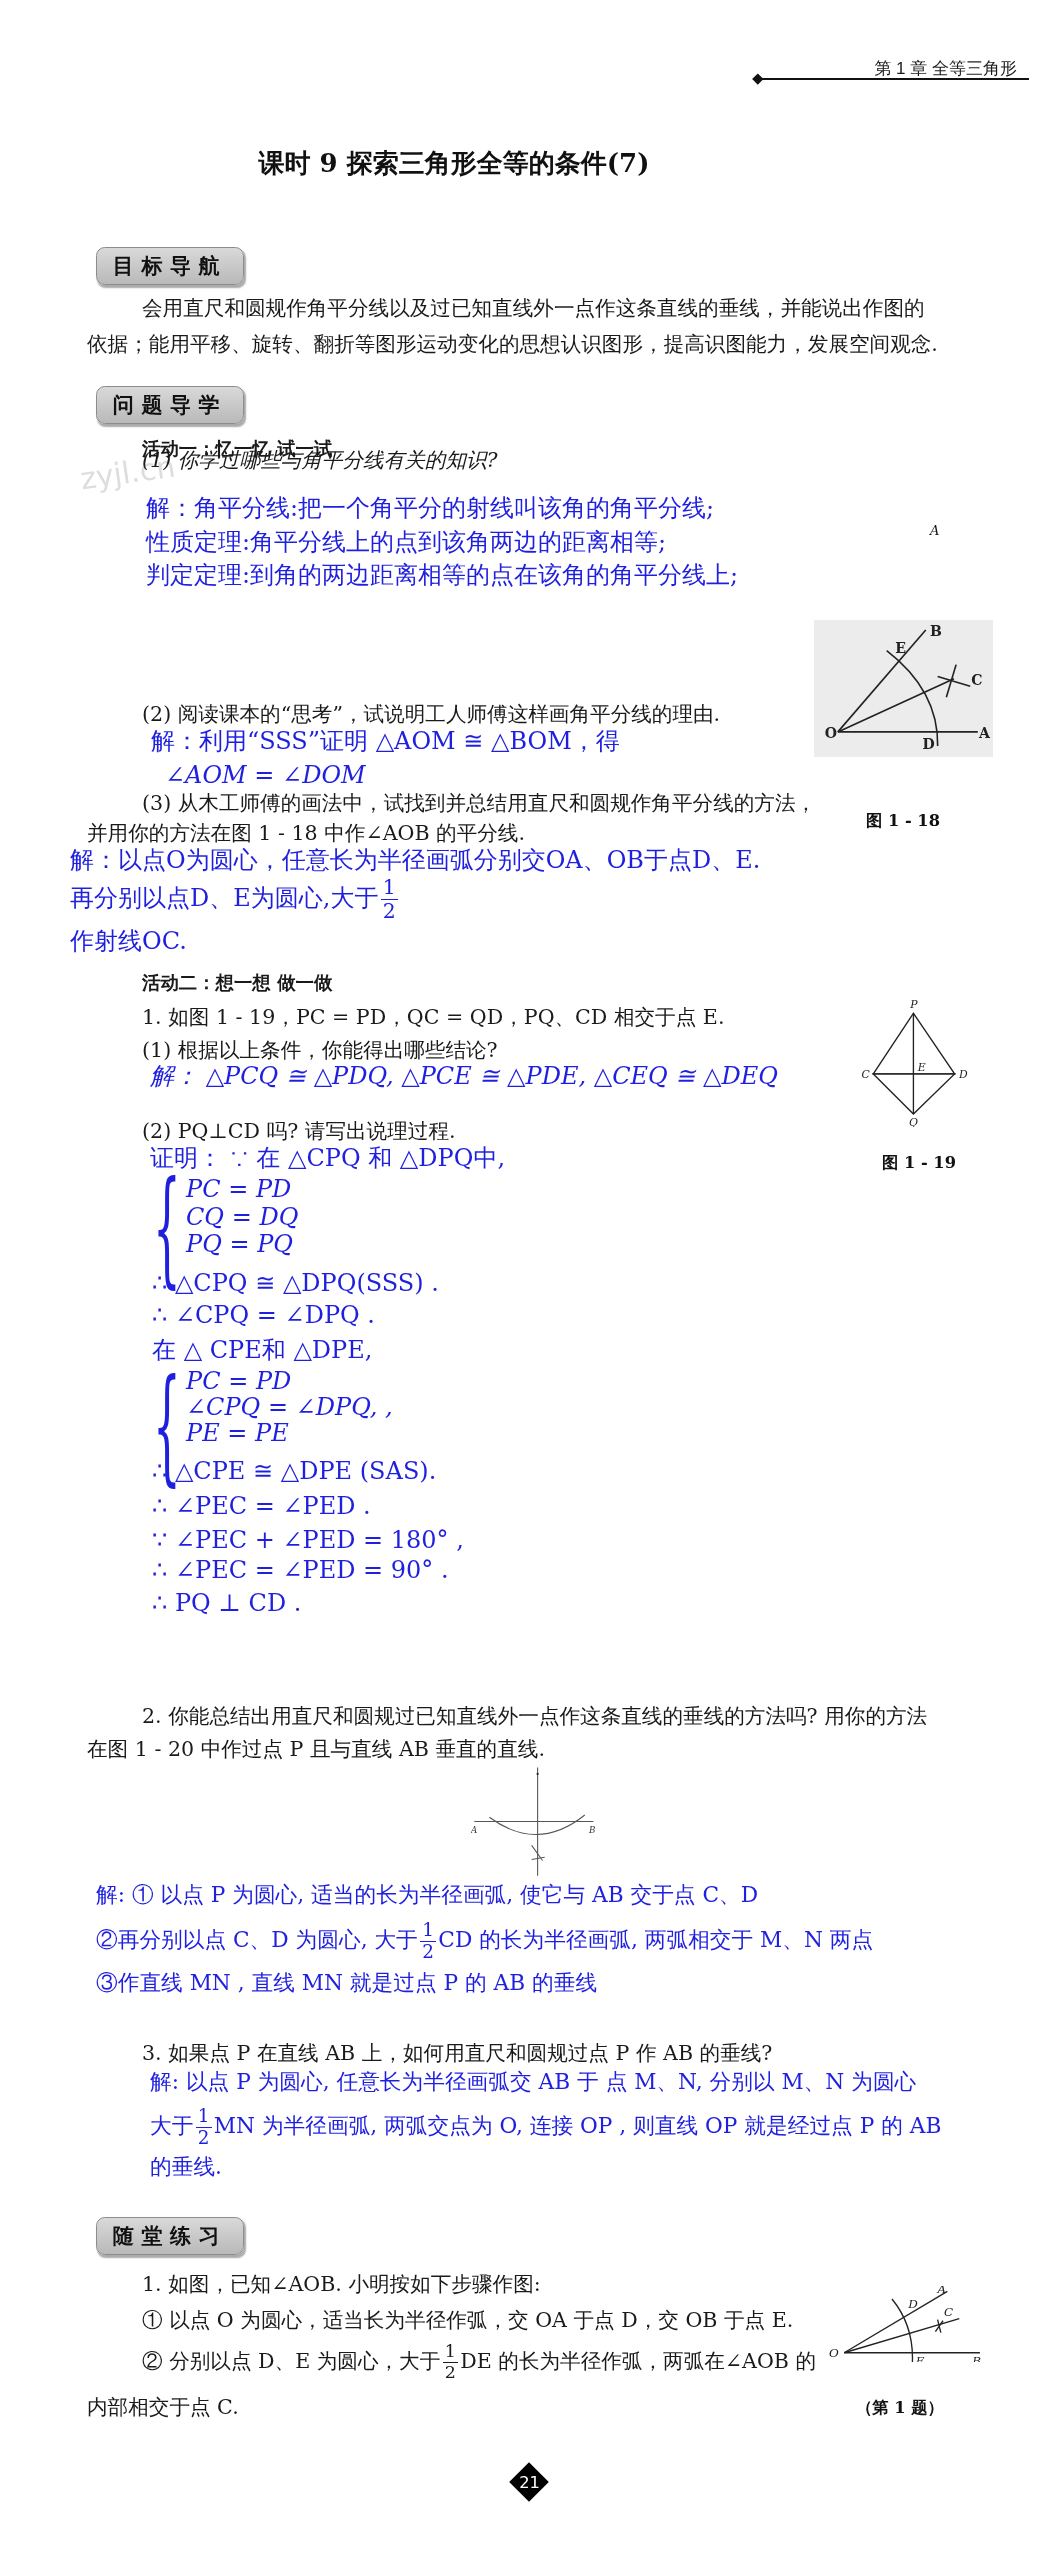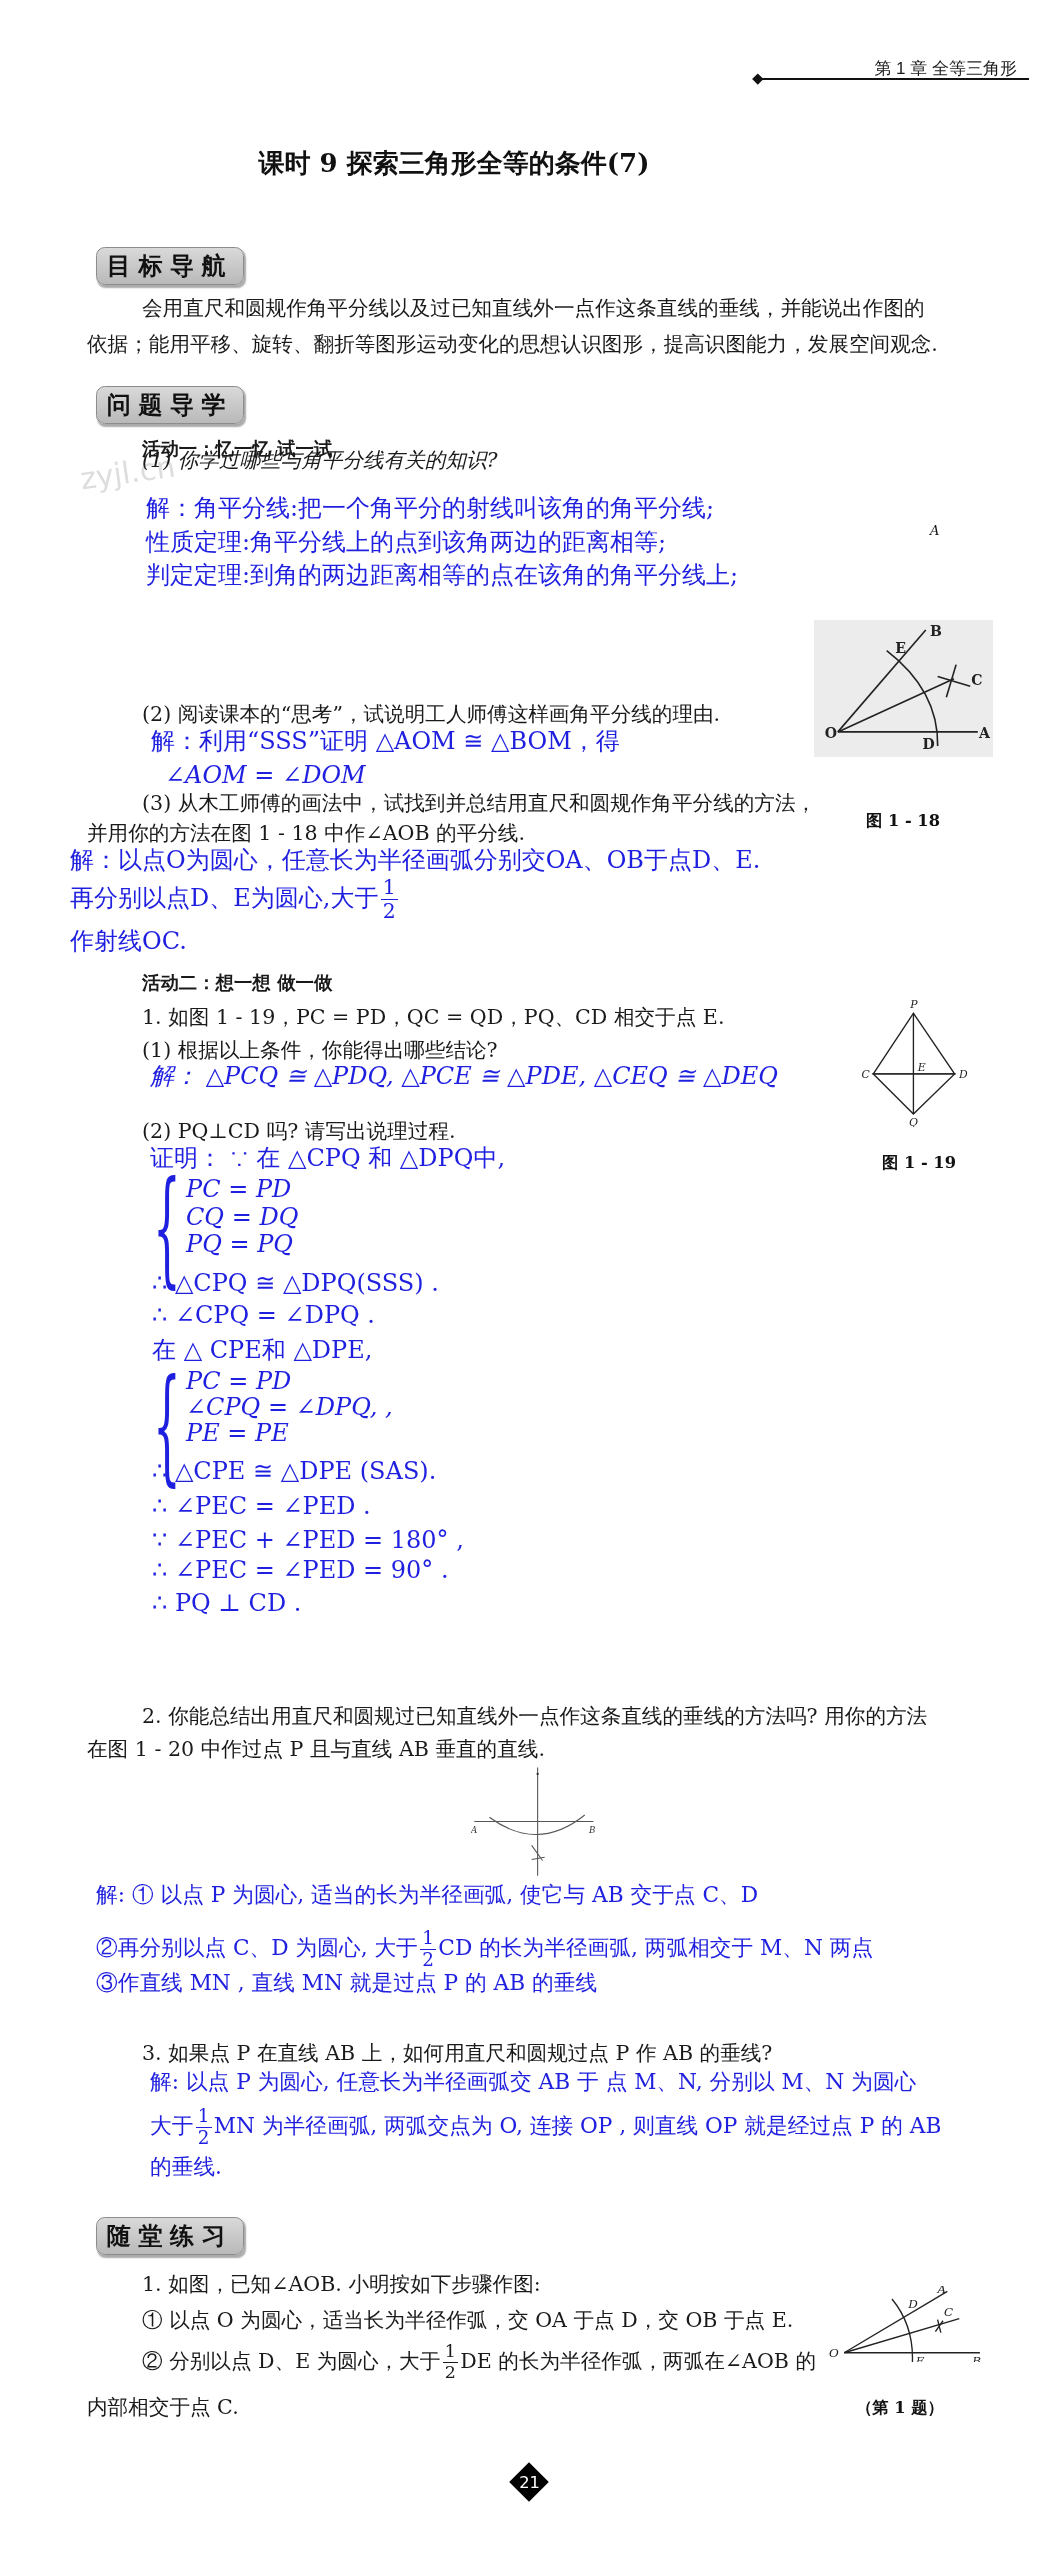--- a/index.html
+++ b/index.html
@@ -10,21 +10,21 @@
   .blu { color: #1f1fe0; font-size: 24px; line-height: 1.2; white-space: nowrap; }
   .it { font-style: italic; }
   .bold { font-weight: bold; }
   .hdr-chapter { right: 37px; top: 59px; font-size: 17px; font-family: Liberation Sans, sans-serif; }
   .hdr-line { left: 758px; top: 78px; width: 271px; height: 1.6px; background: #111; }
   .hdr-diamond { left: 754px; top: 75px; width: 7.6px; height: 7.6px; background: #111; transform: rotate(45deg); }
   .lesson-title { left: 0; width: 908px; top: 146px; text-align: center; font-size: 26px; font-weight: bold; color: #111; }
   .section-tag { width: 146px; height: 36px; border-radius: 8.7px;
     background: linear-gradient(180deg, #d9d9d9 0%, #b9b9b9 100%);
     box-shadow: 1.1px 2.2px 1.6px #aaa; border: 1.1px solid #8c8c8c;
-    font-family: "DejaVu Sans", sans-serif; font-weight: bold; font-size: 24px; letter-spacing: 7.6px;
+    font-family: "DejaVu Sans", sans-serif; font-weight: bold; font-size: 21px; letter-spacing: 7.6px;
     display: flex; align-items: center; justify-content: center; color: #111; }
   .frac { display: inline-flex; flex-direction: column; align-items: center; vertical-align: middle; line-height: 1; margin: 0 2.2px; font-size: 0.85em; }
   .frac .n { border-bottom: 1.6px solid currentColor; padding: 0 2.2px 1.1px; }
   .frac .d { padding-top: 1.1px; }
   .brace { font-size: 125px; line-height: 1; font-weight: 100; transform: scaleX(0.35); transform-origin: left top; }
   .fig-caption { font-size: 16.3px; font-weight: bold; color: #111; white-space: nowrap; }
   .page-num { left: 515px; top: 2468px; width: 28px; height: 28px; background: #000; transform: rotate(45deg); }
   .page-num-text { left: 504px; top: 2473px; width: 51px; text-align: center; color: #fff; font-size: 16.3px;
     font-family: "DejaVu Sans", sans-serif; }
   .watermark { left: 80px; top: 455px; color: #c8c8c8; font-size: 30px; font-family: "DejaVu Sans", sans-serif; transform: rotate(-8deg); opacity: 0.6; }
@@ -140,21 +140,21 @@
     <path d="M112 150 L 132 178 M 112 176 L 136 172"></path>
   </g>
   <circle cx="123" cy="18" r="2" fill="#222"></circle>
   <g font-family="DejaVu Serif, serif" font-style="italic" font-size="16" fill="#333">
     <text x="0" y="128">A</text>
     <text x="218" y="128">B</text>
   </g>
 </svg>
 
 <div class="abs blu" style="left:96px;top:1882px;font-size:21.7px;">解: ① 以点  P  为圆心, 适当的长为半径画弧, 使它与  AB  交于点  C、D</div>
-<div class="abs blu" style="left:96px;top:1921px;font-size:21.7px;margin-top:8px;">
+<div class="abs blu" style="left:96px;top:1921px;font-size:21.7px;">
   <span>②再分别以点  C、D  为圆心, 大于</span><span class="frac">
       <span class="n">1</span>
       <span class="d">2</span>
     </span><span>CD  的长为半径画弧, 两弧相交于  M、N  两点</span>
 </div>
 <div class="abs blu" style="left:96px;top:1970px;font-size:21.7px;">③作直线  MN , 直线  MN  就是过点  P  的  AB  的垂线</div>
 
 <div class="abs blk" style="left:142px;top:2041px;">3.  如果点 P 在直线 AB 上，如何用直尺和圆规过点 P 作 AB 的垂线?</div>
 <div class="abs blu" style="left:150px;top:2069px;font-size:21.7px;">解:   以点  P  为圆心, 任意长为半径画弧交  AB  于 点  M、N, 分别以  M、N  为圆心</div>
 <div class="abs blu" style="left:150px;top:2107px;font-size:21.7px;">

